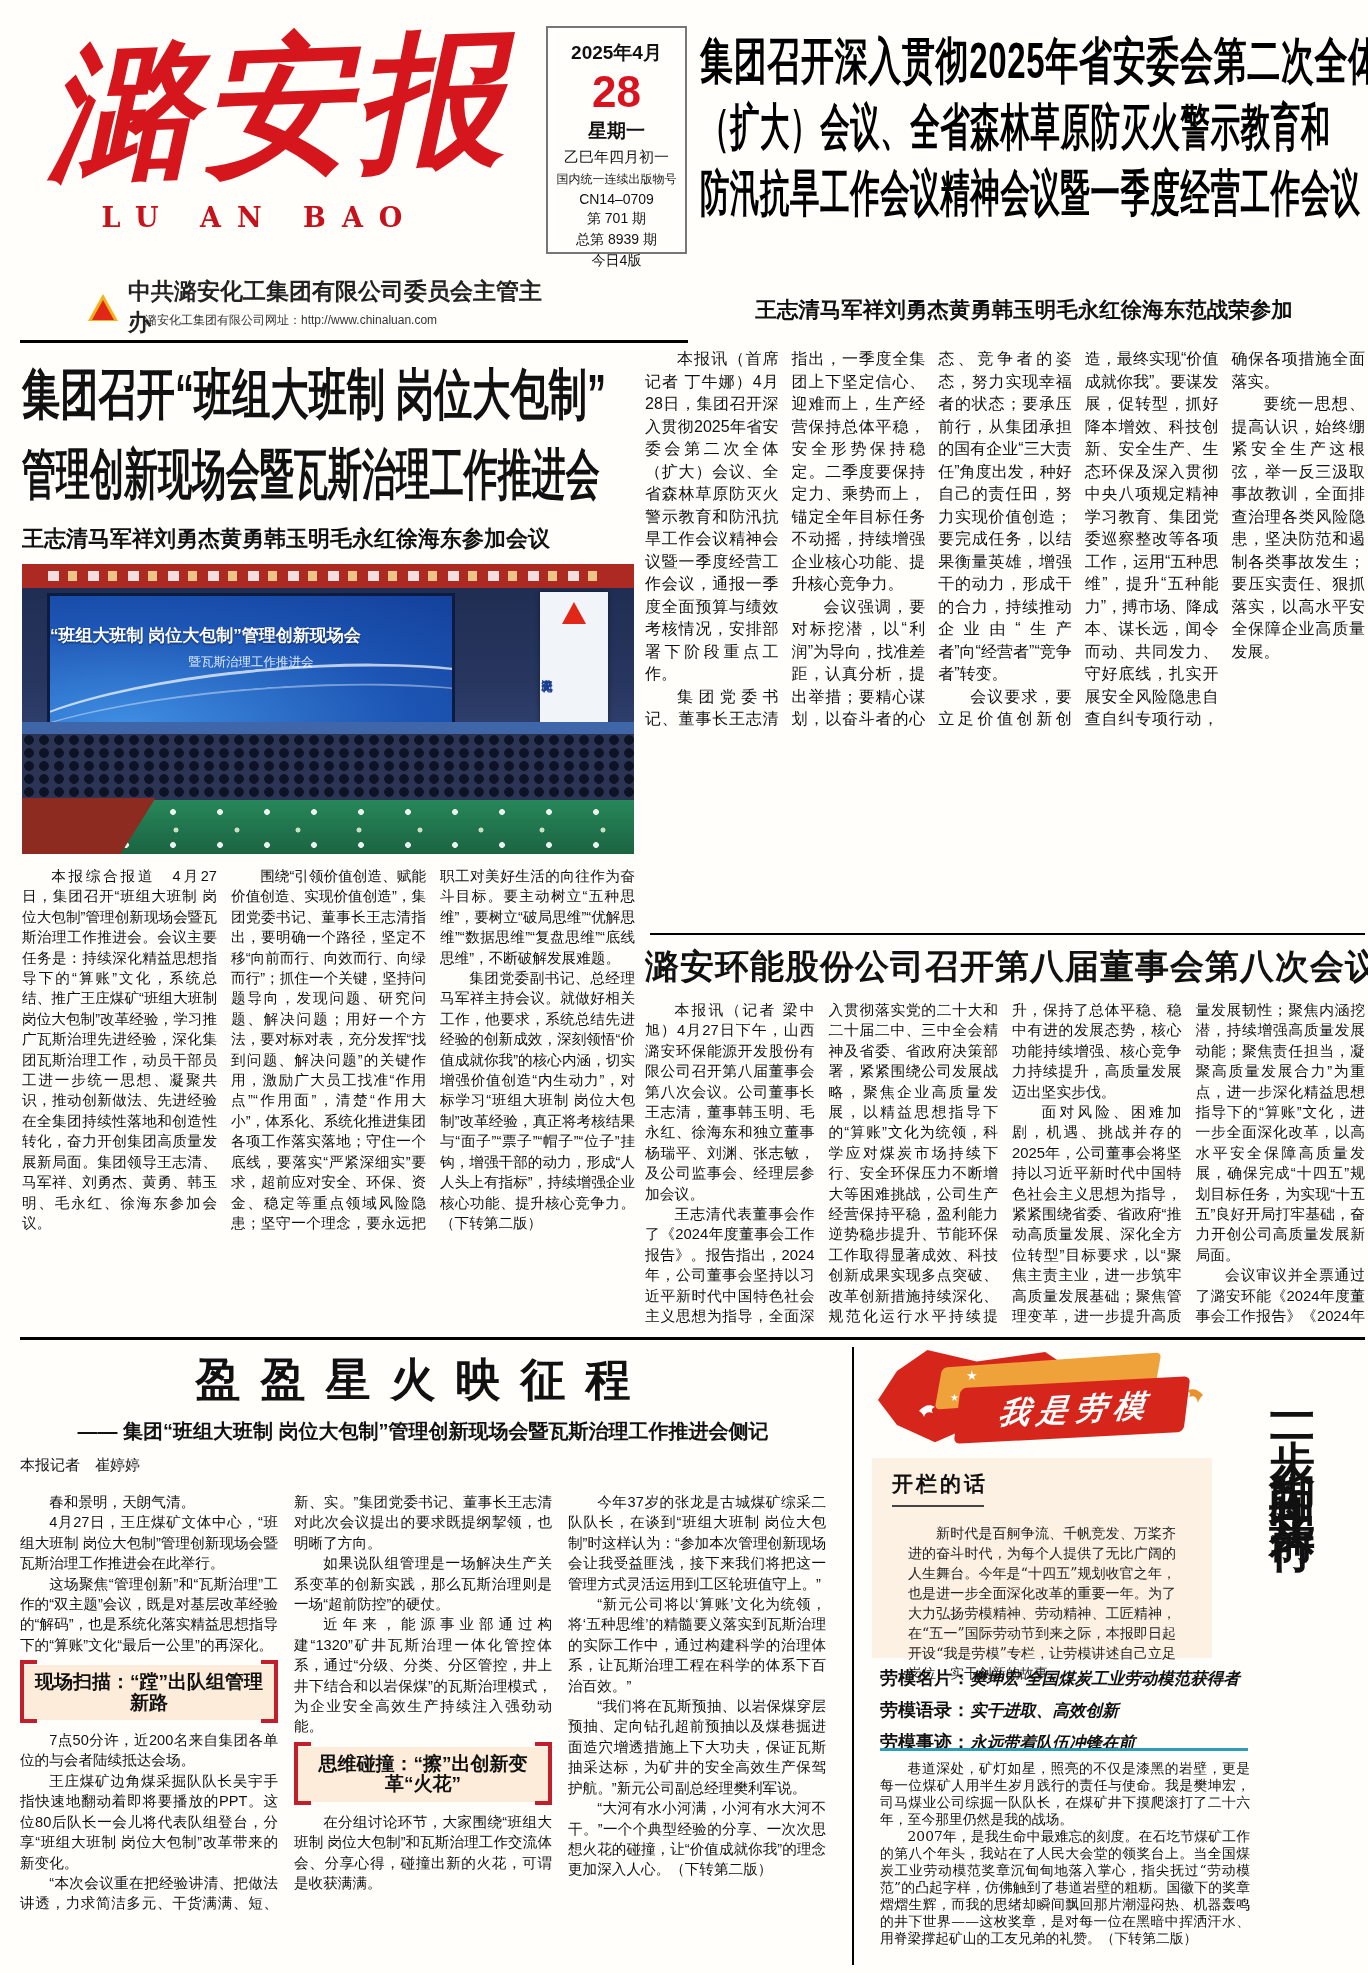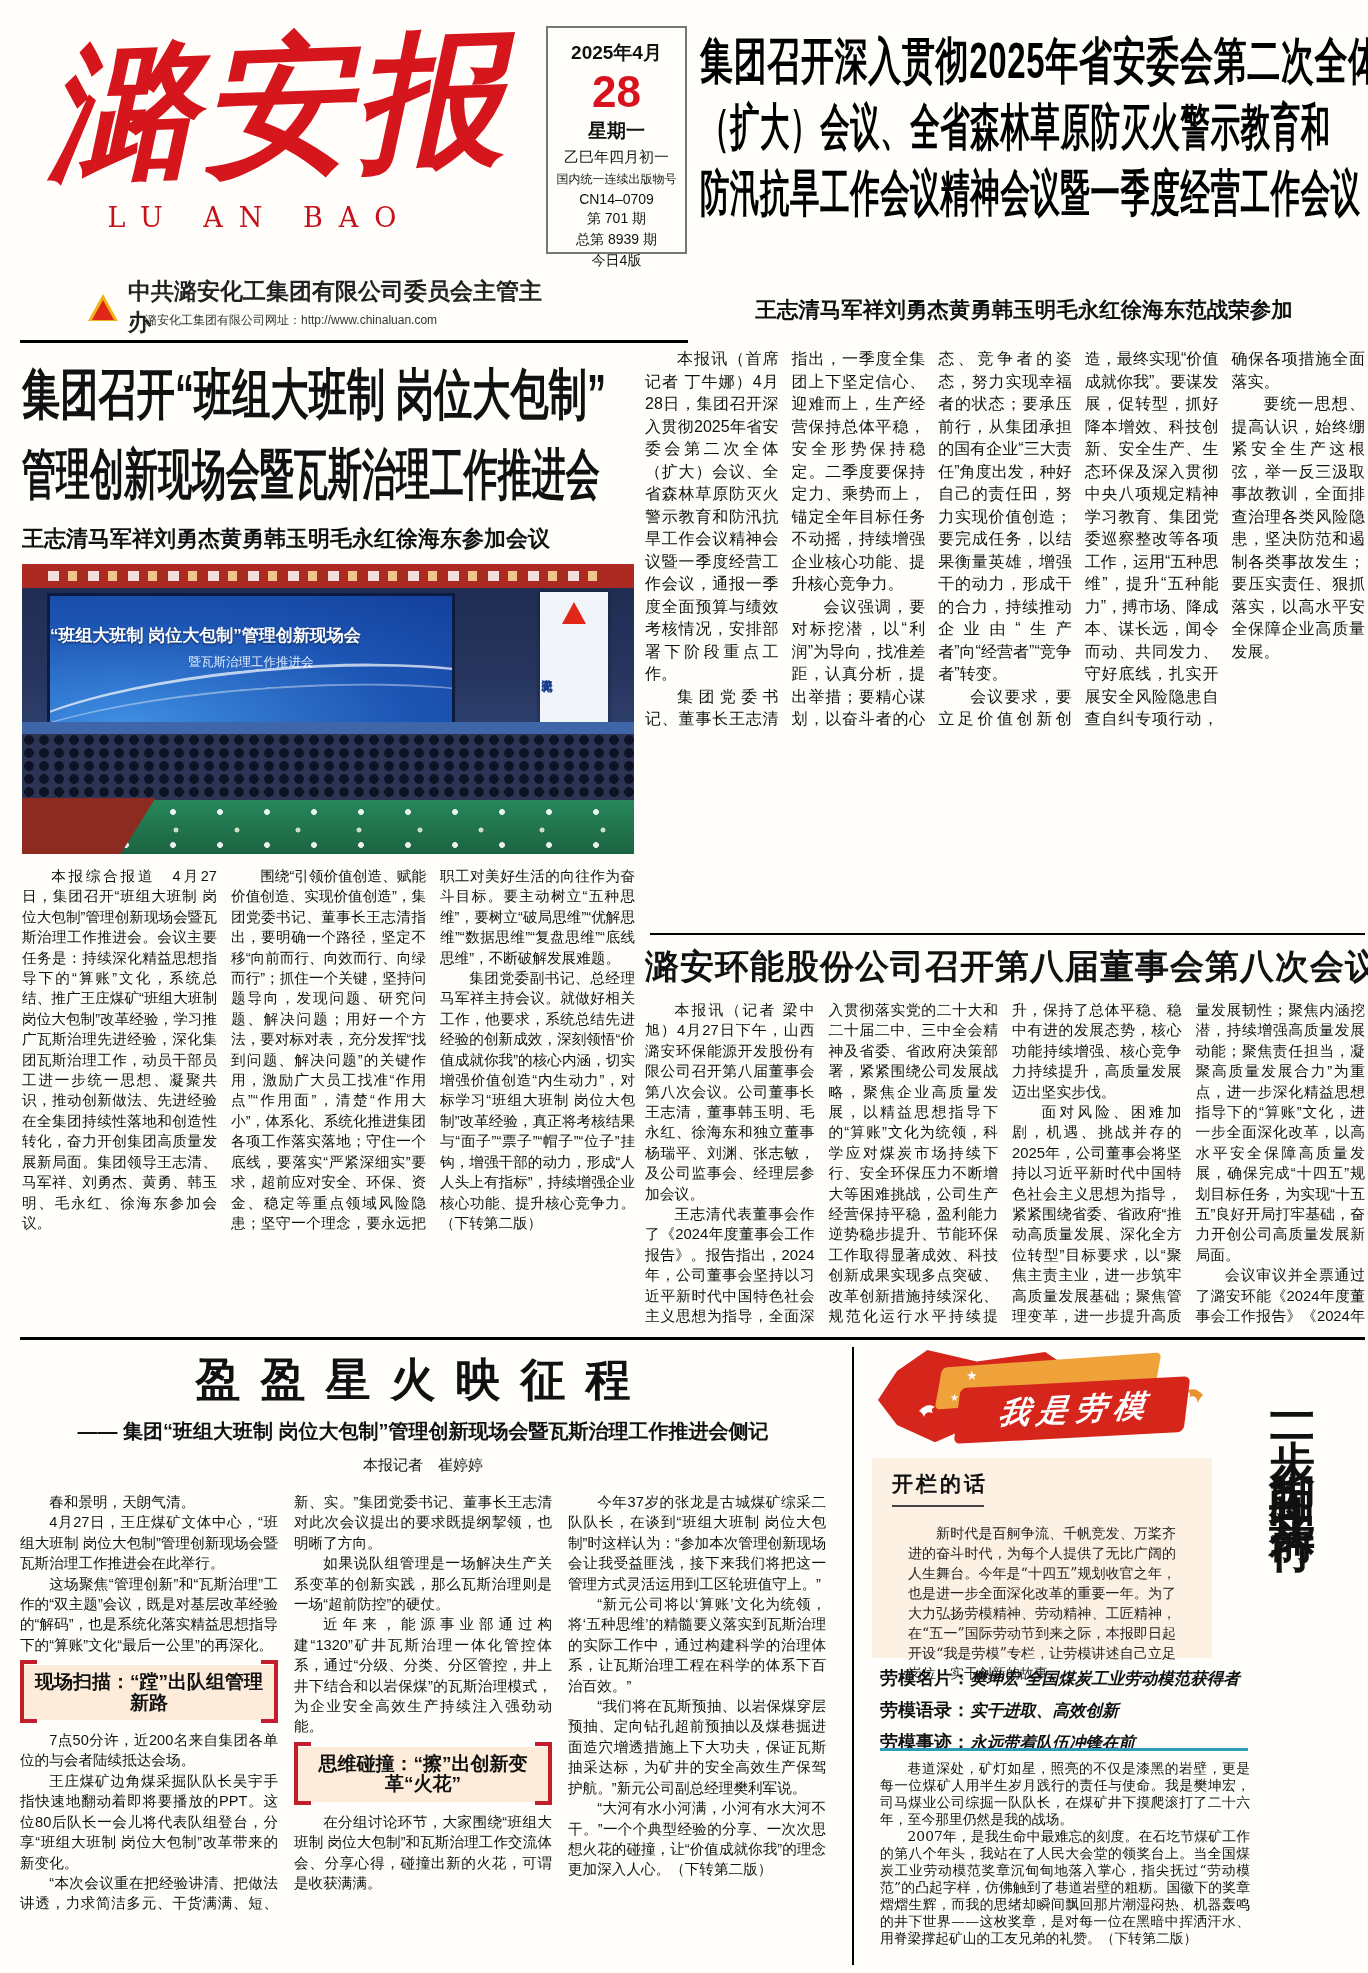--- a/index.html
+++ b/index.html
@@ -5,21 +5,21 @@
   html,body{margin:0;padding:0;background:#ddd;}
   .page{position:relative;width:1368px;height:1973px;margin:0 auto;background:#fffefb;
         font-family:"Liberation Sans",sans-serif;color:#111;overflow:hidden;}
   .abs{position:absolute;}
   
   .calli{left:28px;top:10px;width:500px;height:190px;color:#d6161d;
          font-family:"DejaVu Serif",serif;font-style:italic;font-weight:bold;
          font-size:148px;line-height:190px;text-align:center;letter-spacing:6px;
          transform:rotate(-2deg);}
   .pinyin{left:30px;top:202px;width:460px;text-align:center;color:#c5121b;
-          font-family:"DejaVu Serif",serif;font-size:27px;letter-spacing:16px;font-weight:normal;}
+          font-family:"DejaVu Serif",serif;font-size:27px;letter-spacing:16px;font-weight:bold;}
   .publine{left:88px;top:276px;width:470px;font-size:23px;font-weight:700;color:#222;
            display:flex;align-items:center;gap:10px;}
   .logo-tri{position:relative;width:30px;height:27px;flex:0 0 auto;}
   .logo-tri .t1{position:absolute;left:0;top:0;width:0;height:0;
         border-left:15px solid transparent;border-right:15px solid transparent;border-bottom:27px solid #f3b21a;}
   .logo-tri .t2{position:absolute;left:4px;top:6px;width:0;height:0;
         border-left:11px solid transparent;border-right:11px solid transparent;border-bottom:20px solid #e02718;}
   .webline{left:120px;top:312px;width:470px;font-size:12px;color:#333;margin-left:25px;}
   .mast-div{left:20px;top:340px;width:668px;height:3px;background:#000;}
   
@@ -84,21 +84,21 @@
                          radial-gradient(circle at 32px 30px,rgba(248,248,224,.8) 2.2px,transparent 2.8px),
                          linear-gradient(#27875a,#1b6442);
         background-size:47px 33px,61px 41px,100% 100%;}
   .ph-carpet{position:absolute;left:-34px;bottom:0;width:150px;height:56px;background:#8d2b20;transform:skewX(-32deg);}
   
   .main-div{left:20px;top:1337px;width:1345px;height:3px;background:#000;}
   .vert-div{left:852px;top:1347px;width:2px;height:618px;background:#000;}
   
   .feat-title{left:20px;top:1350px;width:806px;text-align:center;font-size:45px;font-weight:900;letter-spacing:20px;}
   .feat-sub{left:20px;top:1418px;width:806px;text-align:center;font-size:20px;font-weight:700;}
-  .feat-by{left:20px;top:1456px;width:806px;text-align:center;font-size:15px;
+  .feat-by{left:20px;top:1456px;width:806px;font-size:15px;
            font-family:"DejaVu Serif",serif;}
   .feat-body{left:20px;top:1492px;width:806px;height:472px;
              column-count:3;column-gap:16px;font-size:14.6px;line-height:20.4px;}
   .sec-head{position:relative;background:#fcecd9;margin:10px 4px;padding:7px 2px;text-align:center;
             font-weight:800;font-size:19px;break-inside:avoid;}
   .sec-head::before{content:"";position:absolute;left:-4px;top:-5px;width:13px;height:100%;
             border:4px solid #c11f2b;border-right:none;}
   .sec-head::after{content:"";position:absolute;right:-4px;top:-5px;width:13px;height:100%;
             border:4px solid #c11f2b;border-left:none;}
   

